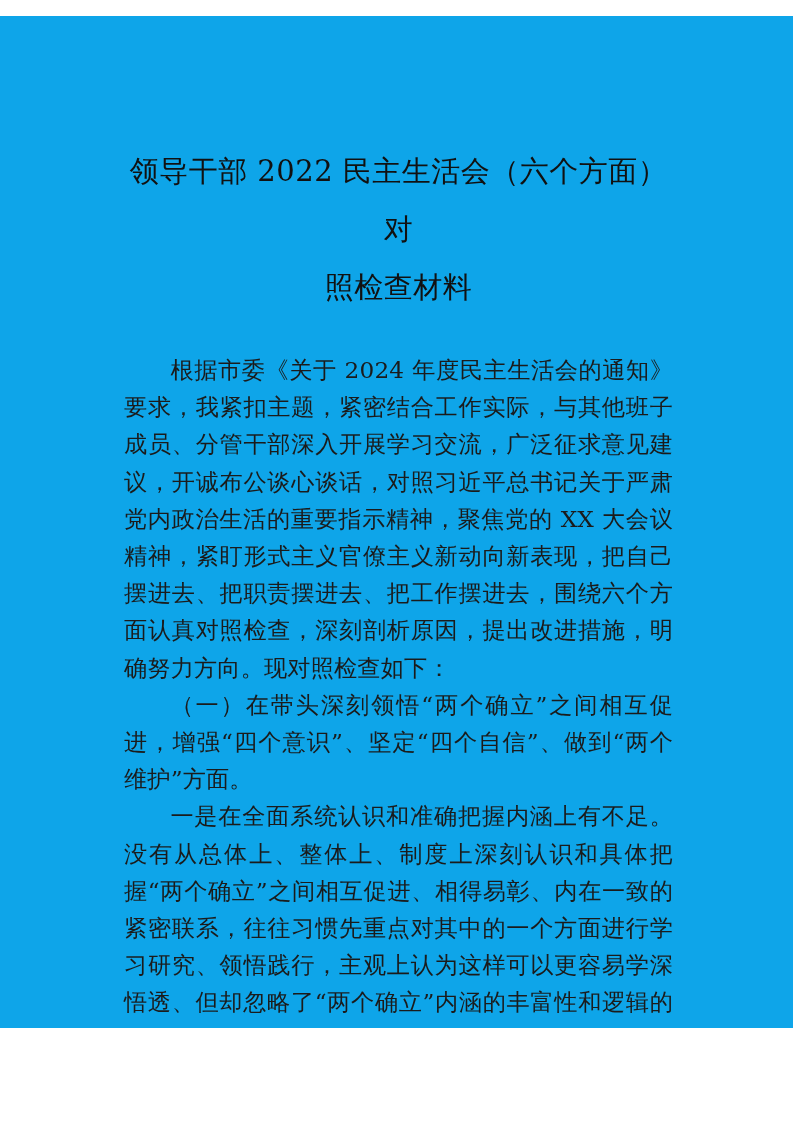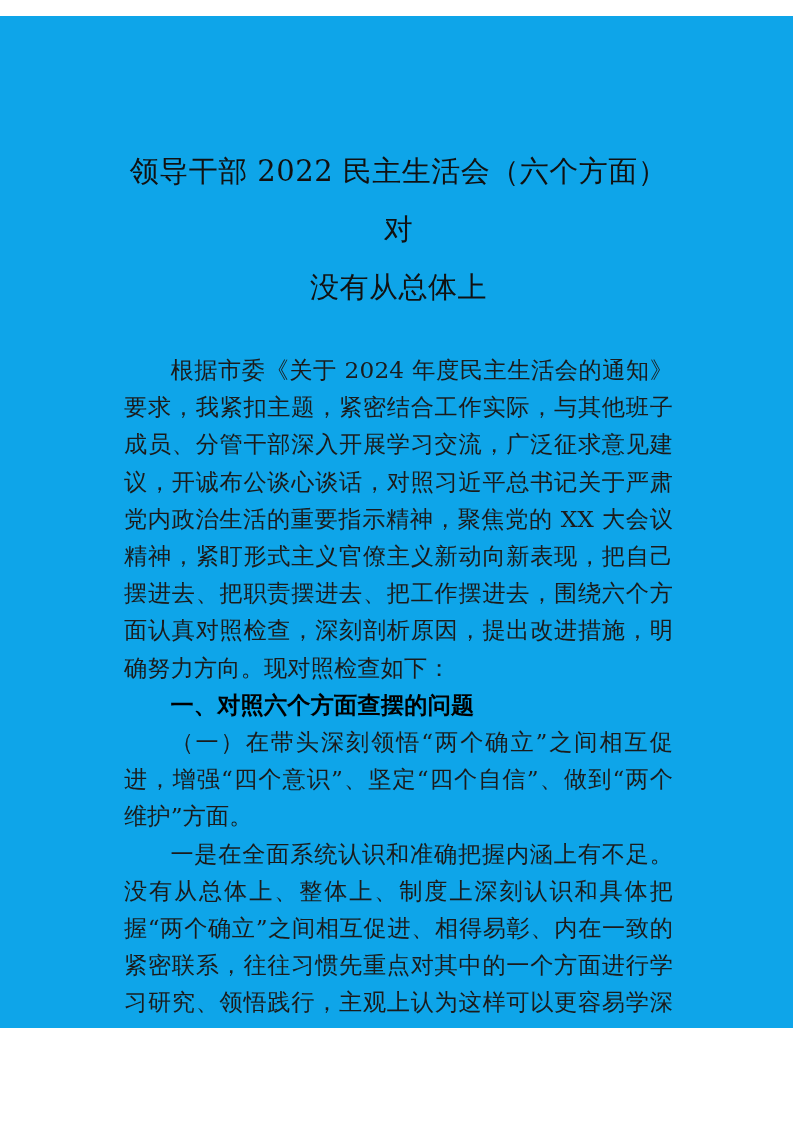--- a/index.html
+++ b/index.html
@@ -75,25 +75,24 @@
     background: #ffffff;
   }
 </style>
 </head>
 <body>
 
 <div class="page">
 
   <div class="content">
 
-    <h1 class="doc-title"><span>领导干部 2022 民主生活会（六个方面）对</span><br><span>没有从总体上</span></h1>
+    <h1 class="doc-title"><span>领导干部 2022 民主生活会（六个方面）对</span><br><span>照检查材料</span></h1>
 
     <div class="body-block">
       <p class="para">根据市委《关于 2024 年度民主生活会的通知》要求，我紧扣主题，紧密结合工作实际，与其他班子成员、分管干部深入开展学习交流，广泛征求意见建议，开诚布公谈心谈话，对照习近平总书记关于严肃党内政治生活的重要指示精神，聚焦党的 XX 大会议精神，紧盯形式主义官僚主义新动向新表现，把自己摆进去、把职责摆进去、把工作摆进去，围绕六个方面认真对照检查，深刻剖析原因，提出改进措施，明确努力方向。现对照检查如下：</p>
-      <p class="heading">一、对照六个方面查摆的问题</p>
       <p class="para">（一）在带头深刻领悟“两个确立”之间相互促进，增强“四个意识”、坚定“四个自信”、做到“两个维护”方面。</p>
       <p class="para">一是在全面系统认识和准确把握内涵上有不足。没有从总体上、整体上、制度上深刻认识和具体把握“两个确立”之间相互促进、相得易彰、内在一致的紧密联系，往往习惯先重点对其中的一个方面进行学习研究、领悟践行，主观上认为这样可以更容易学深悟透、但却忽略了“两个确立”内涵的丰富性和逻辑的严密性。由于缺乏学习贯彻的科学性，自己对“两个确立”蕴含的历史逻辑、理论逻辑、时间逻辑理解和把握得不够充分、全面和深刻，在学习成效和实践效果上，未能达到高水准和高质量。二是在紧密结合科学理论</p>
     </div>
 
   </div>
 
   <div class="clip-bottom"></div>
 
 </div>
 

